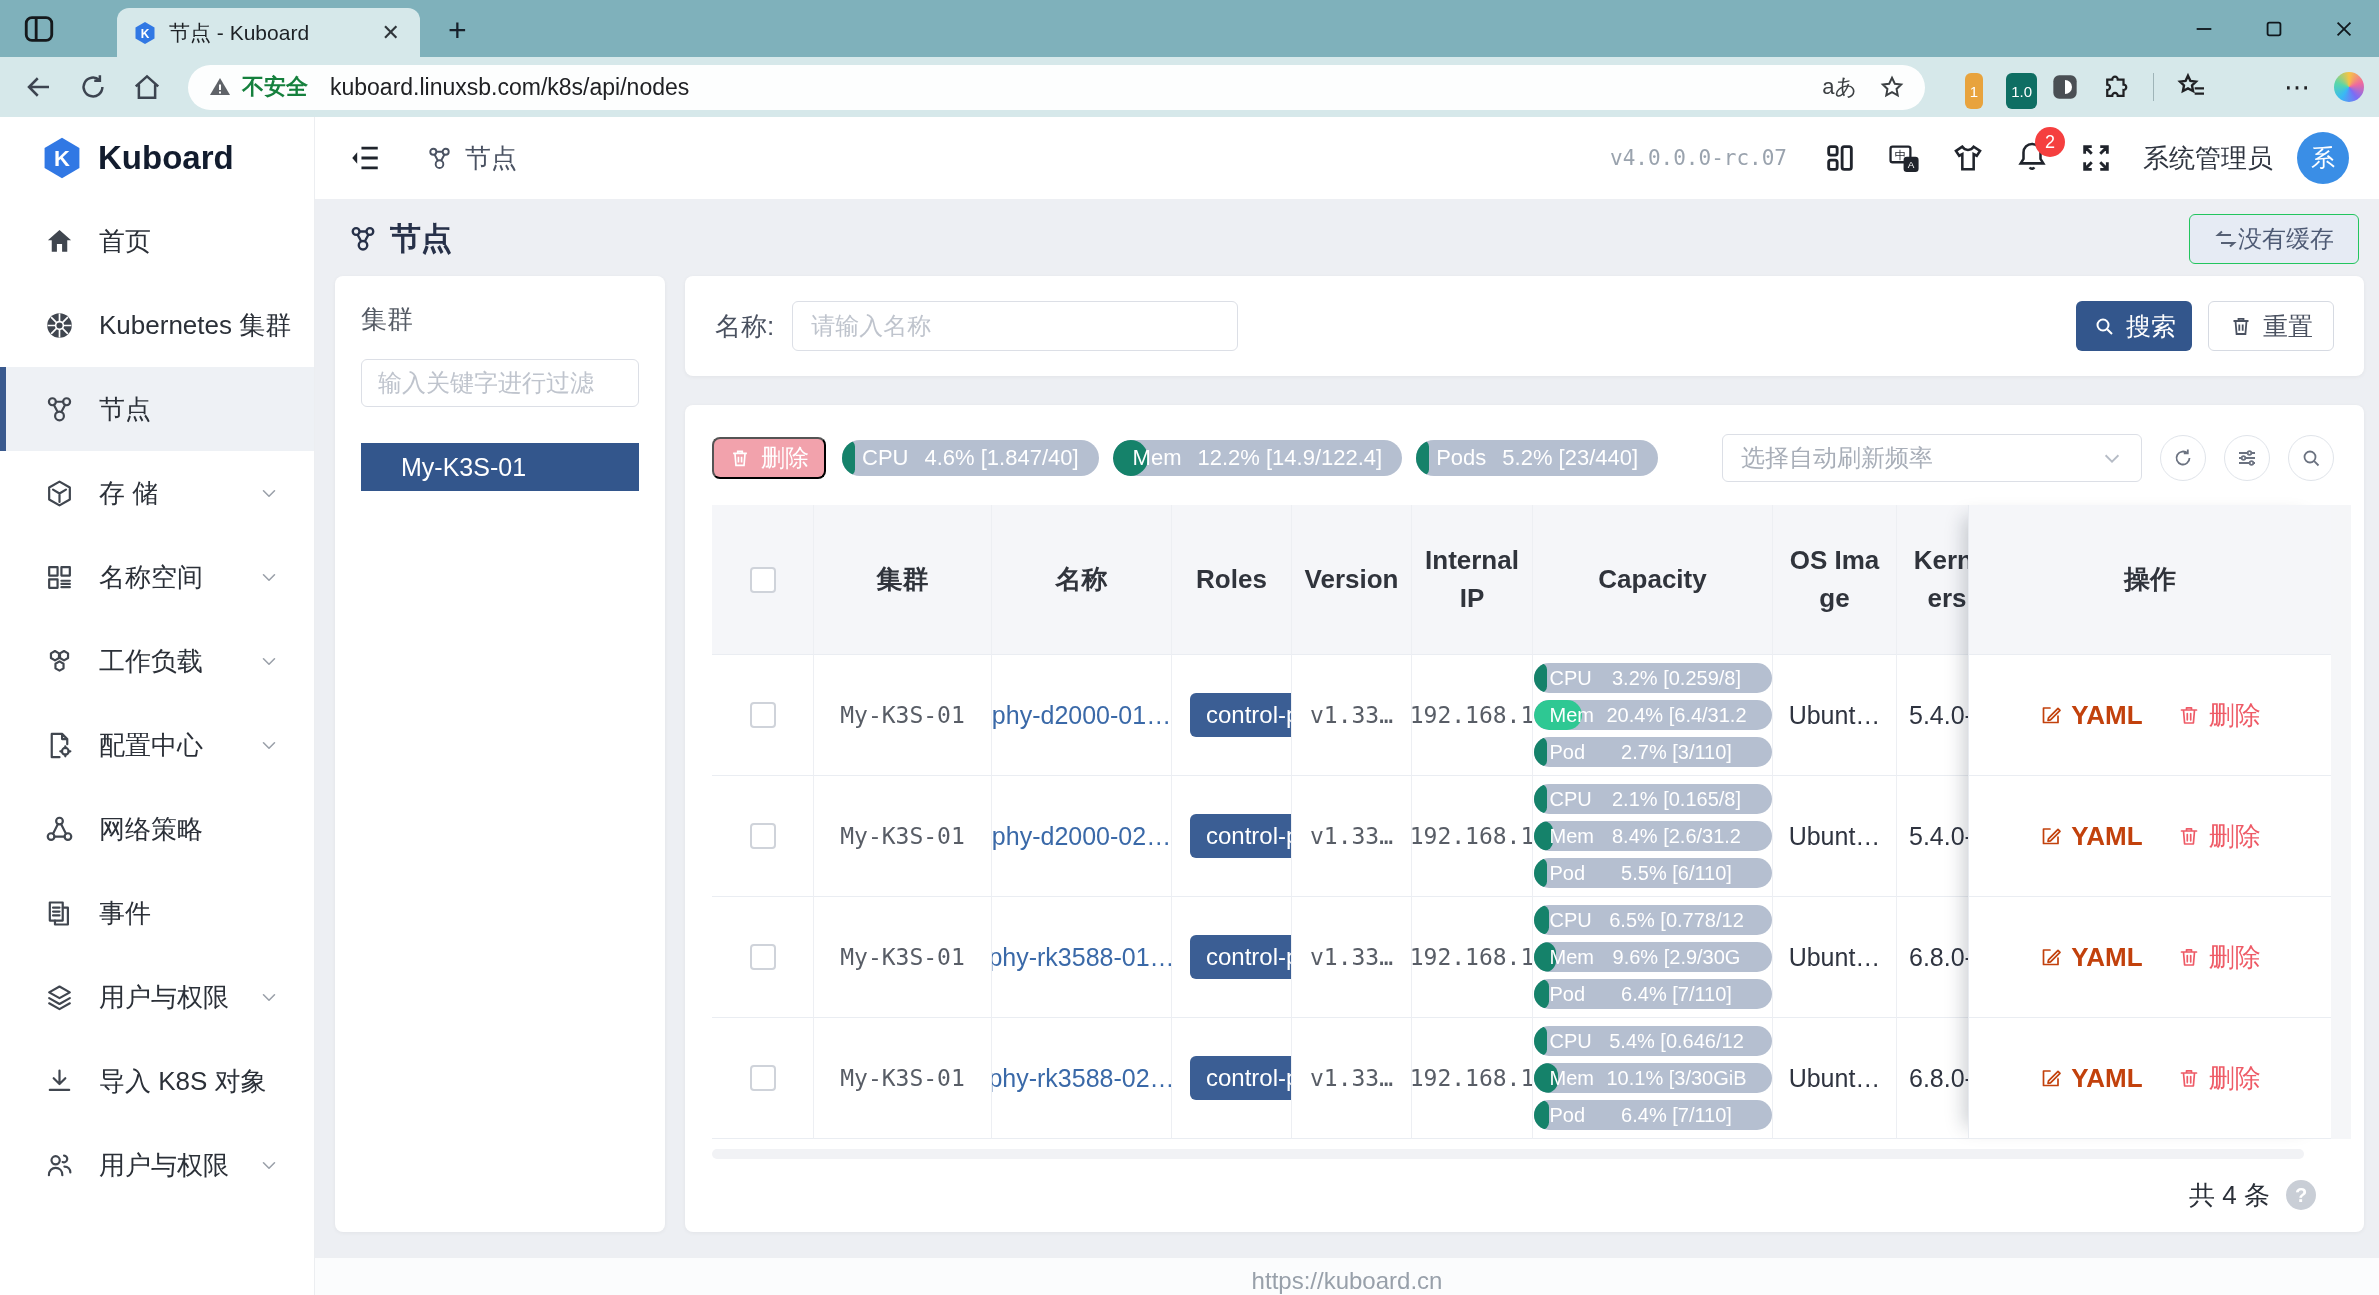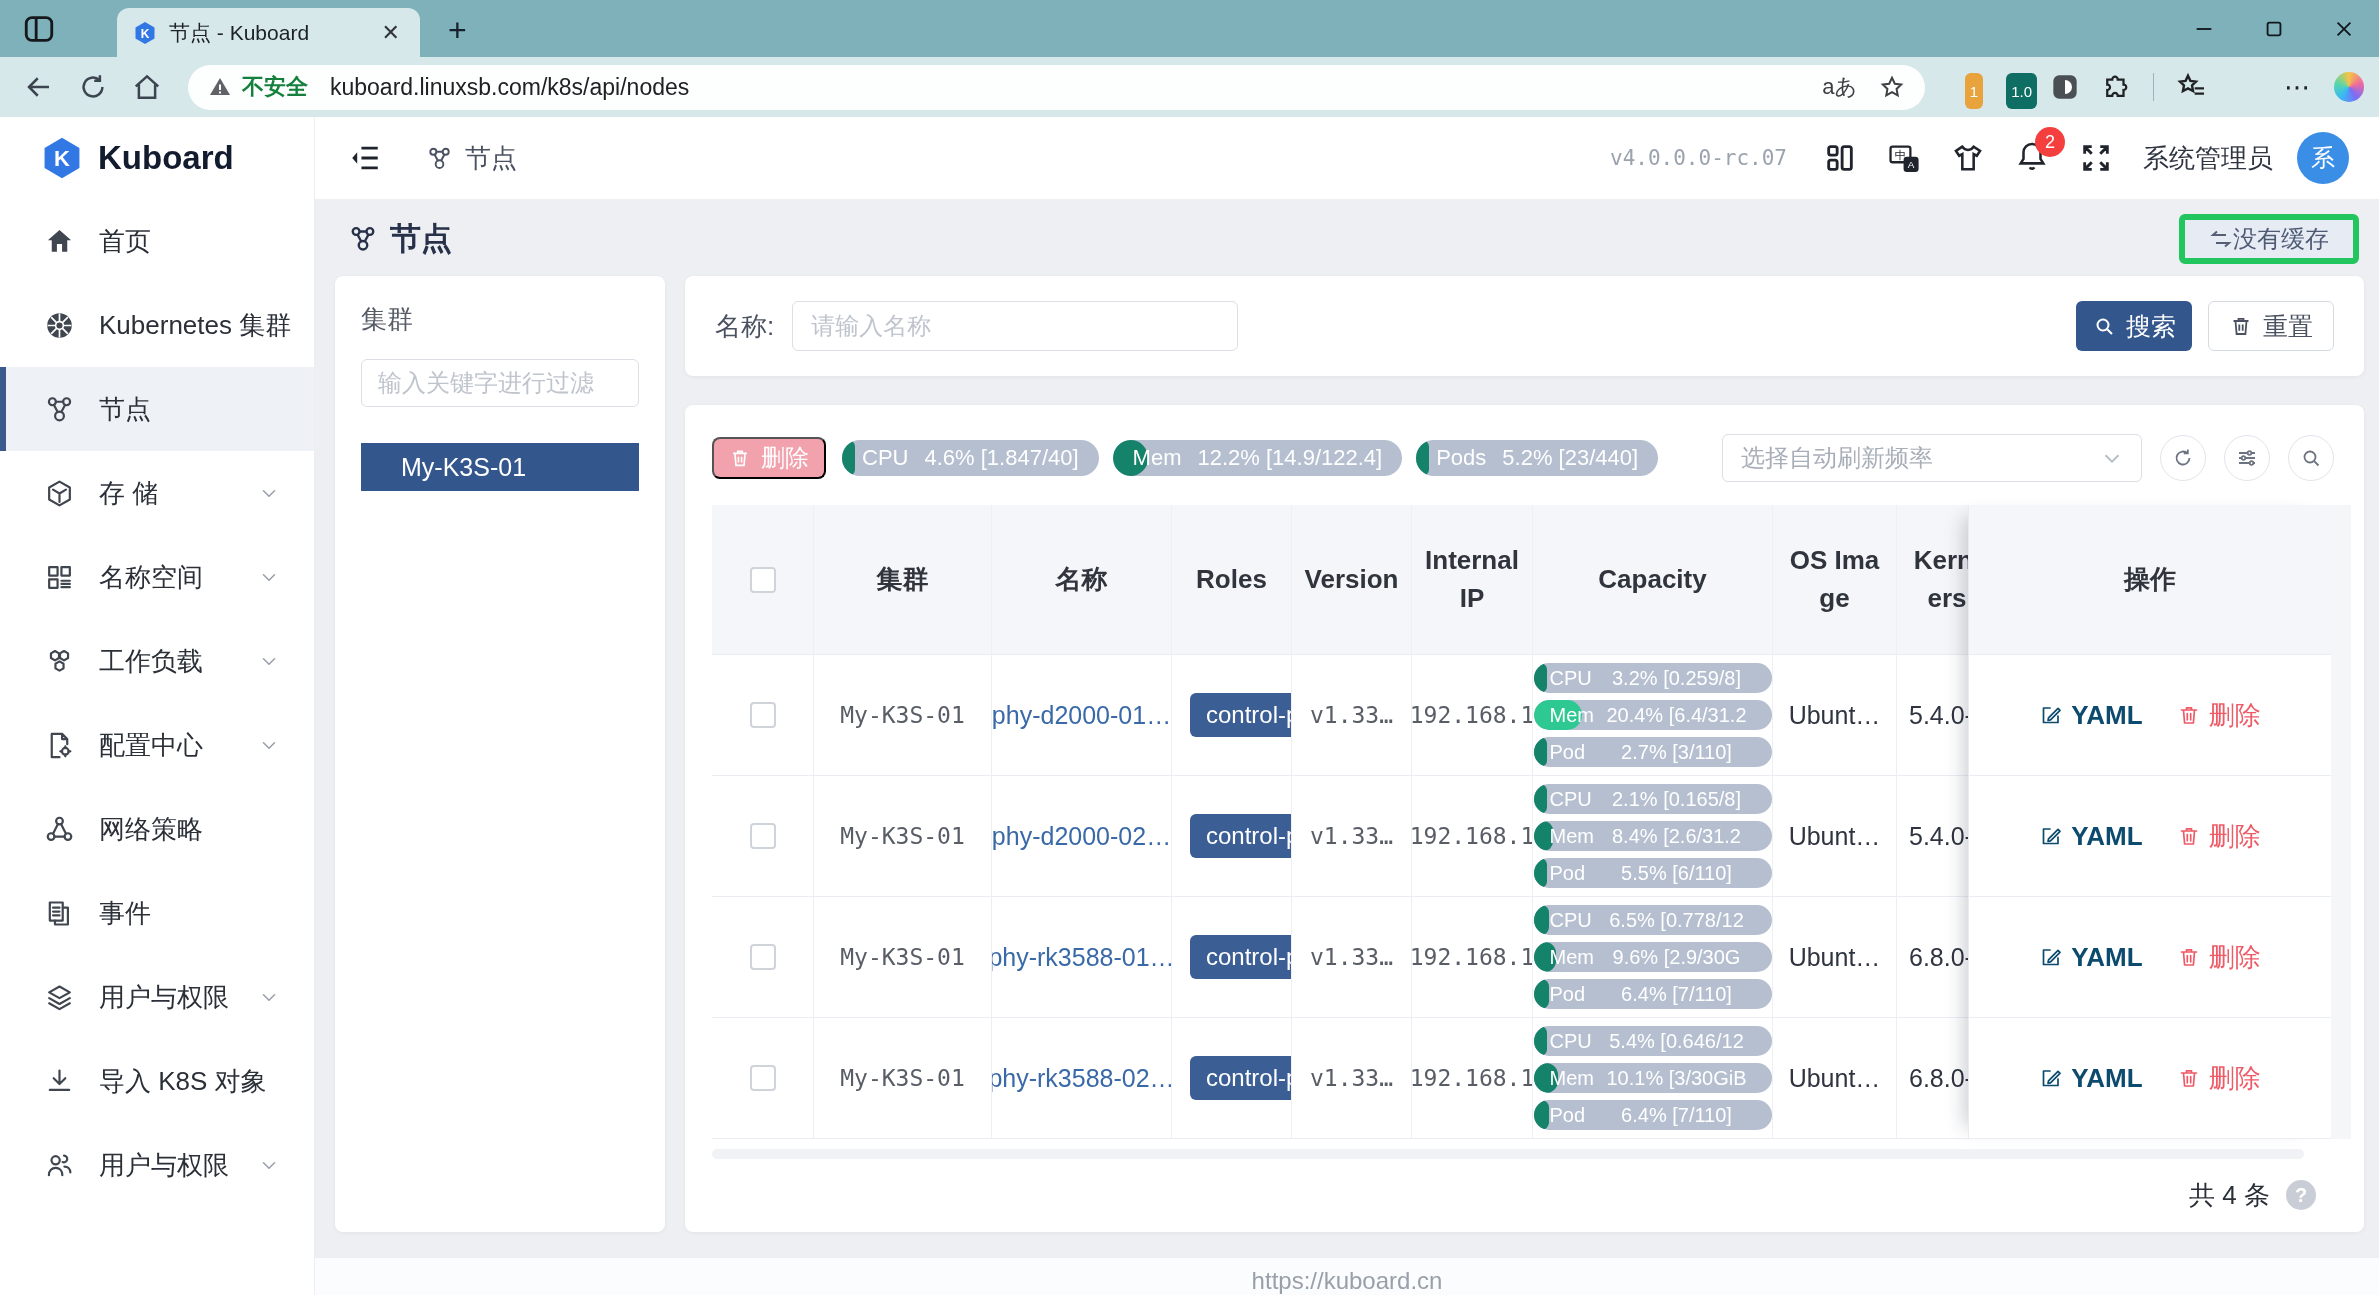--- a/index.html
+++ b/index.html
@@ -60,21 +60,21 @@
   .hic{width:34px;height:34px;color:#20242c;margin-right:30px;position:relative}
   .bellwrap{position:relative;margin-right:30px}
   .bellwrap .hic{margin:0}
   .bellbadge{position:absolute;top:-12px;right:-16px;min-width:30px;height:30px;border-radius:15px;background:#f53f3f;color:#fff;font-size:18px;display:flex;align-items:center;justify-content:center;padding:0 6px}
   .uname{font-size:26px;color:#2f3540;margin-right:24px}
   .avatar{width:52px;height:52px;border-radius:50%;background:#3a8ee6;color:#fff;font-size:24px;display:flex;align-items:center;justify-content:center}
 
   .pagetitle{position:absolute;left:0;top:82px;right:0;height:80px;display:flex;align-items:center;padding:0 20px 0 33px}
   .pagetitle .ic{width:30px;height:30px;color:#273149}
   .ptext{font-size:31px;font-weight:bold;color:#273149;margin-left:12px}
-  .cachebtn{margin-left:auto;height:50px;padding:0 24px;background:#e6ebf4;border:6px solid #22c55e;border-radius:6px;display:flex;align-items:center;gap:0;font-size:24px;color:#4e5a74;cursor:pointer}
+  .cachebtn{margin-left:auto;height:50px;padding:0 24px;background:#e6ebf4;border:1px solid #22c55e;border-radius:6px;display:flex;align-items:center;gap:0;font-size:24px;color:#4e5a74;cursor:pointer}
   .cachebtn .ic{width:24px;height:24px;color:#566074}
 
   .card{position:absolute;background:#fff;border-radius:8px;box-shadow:0 1px 4px rgba(0,0,0,.05)}
   .clustercard{left:20px;top:159px;width:330px;height:956px;padding:26px}
   .cc-title{font-size:26px;color:#565c66}
   .cc-input{margin-top:22px;width:278px;height:48px;border:1px solid #dcdfe6;border-radius:6px;background:#fff;padding:0 16px;font-size:24px;color:#333;font-family:"Liberation Sans",sans-serif}
   .cc-input::placeholder{color:#bfc4cd}
   .cc-sel{margin-top:36px;width:278px;height:48px;background:#33568c;color:#fff;font-size:25px;display:flex;align-items:center;padding-left:40px;cursor:pointer}
 
   .filtercard{left:370px;top:159px;width:1679px;height:100px;display:flex;align-items:center;padding:0 30px}
@@ -116,21 +116,21 @@
   .namelink{color:#3a69a8;cursor:pointer;white-space:nowrap}
   .rolecell{justify-content:flex-start;padding-left:18px}
   .roletag{flex:none;width:150px;height:44px;line-height:44px;background:#3b5e94;color:#fff;font-size:24px;border-radius:6px;padding-left:16px;white-space:nowrap}
   .capcell{flex-direction:column;gap:7px;justify-content:center}
   .kernelcell{justify-content:flex-start;padding-left:12px;white-space:nowrap}
 
   .fixedcol{position:absolute;left:1256px;top:0;width:363px;height:634px;background:#fff;border-left:1px solid #e8ebf0;box-shadow:-16px 0 18px -12px rgba(20,30,50,.22)}
   .fhead{height:150px;background:#f5f6f9;display:flex;align-items:center;justify-content:center;font-weight:bold;font-size:26px;color:#30343c;border-bottom:1px solid #eaedf2}
   .frow{height:121px;display:flex;align-items:center;justify-content:center;gap:34px;border-bottom:1px solid #eaedf2}
   .actlink{display:flex;align-items:center;gap:8px;font-size:26px;cursor:pointer}
-  .yaml{color:#0c4a6e;font-weight:bold}
+  .yaml{color:#c2410c;font-weight:bold}
   .rowdel{color:#ee5b67}
   .actlink .ic{width:24px;height:24px}
 
   .vgutter{position:absolute;left:1619px;top:0;width:20px;height:634px;background:#f5f6f8}
   .hrtrack{position:absolute;left:27px;top:744px;width:1592px;height:10px;border-radius:5px;background:#f1f2f5}
   .pagination{position:absolute;left:0;top:762px;right:48px;height:56px;display:flex;align-items:center;justify-content:flex-end;gap:16px}
   .total{font-size:26px;color:#2a2f38}
   .help{width:30px;height:30px;border-radius:50%;background:#c9ced6;color:#fff;font-size:20px;font-weight:bold;display:flex;align-items:center;justify-content:center;cursor:pointer}
 
   .footer{position:absolute;left:0;bottom:0;right:0;height:38px;background:#fbfcfd;border-top:1px solid #edeff2;display:flex;align-items:flex-end;justify-content:center}

